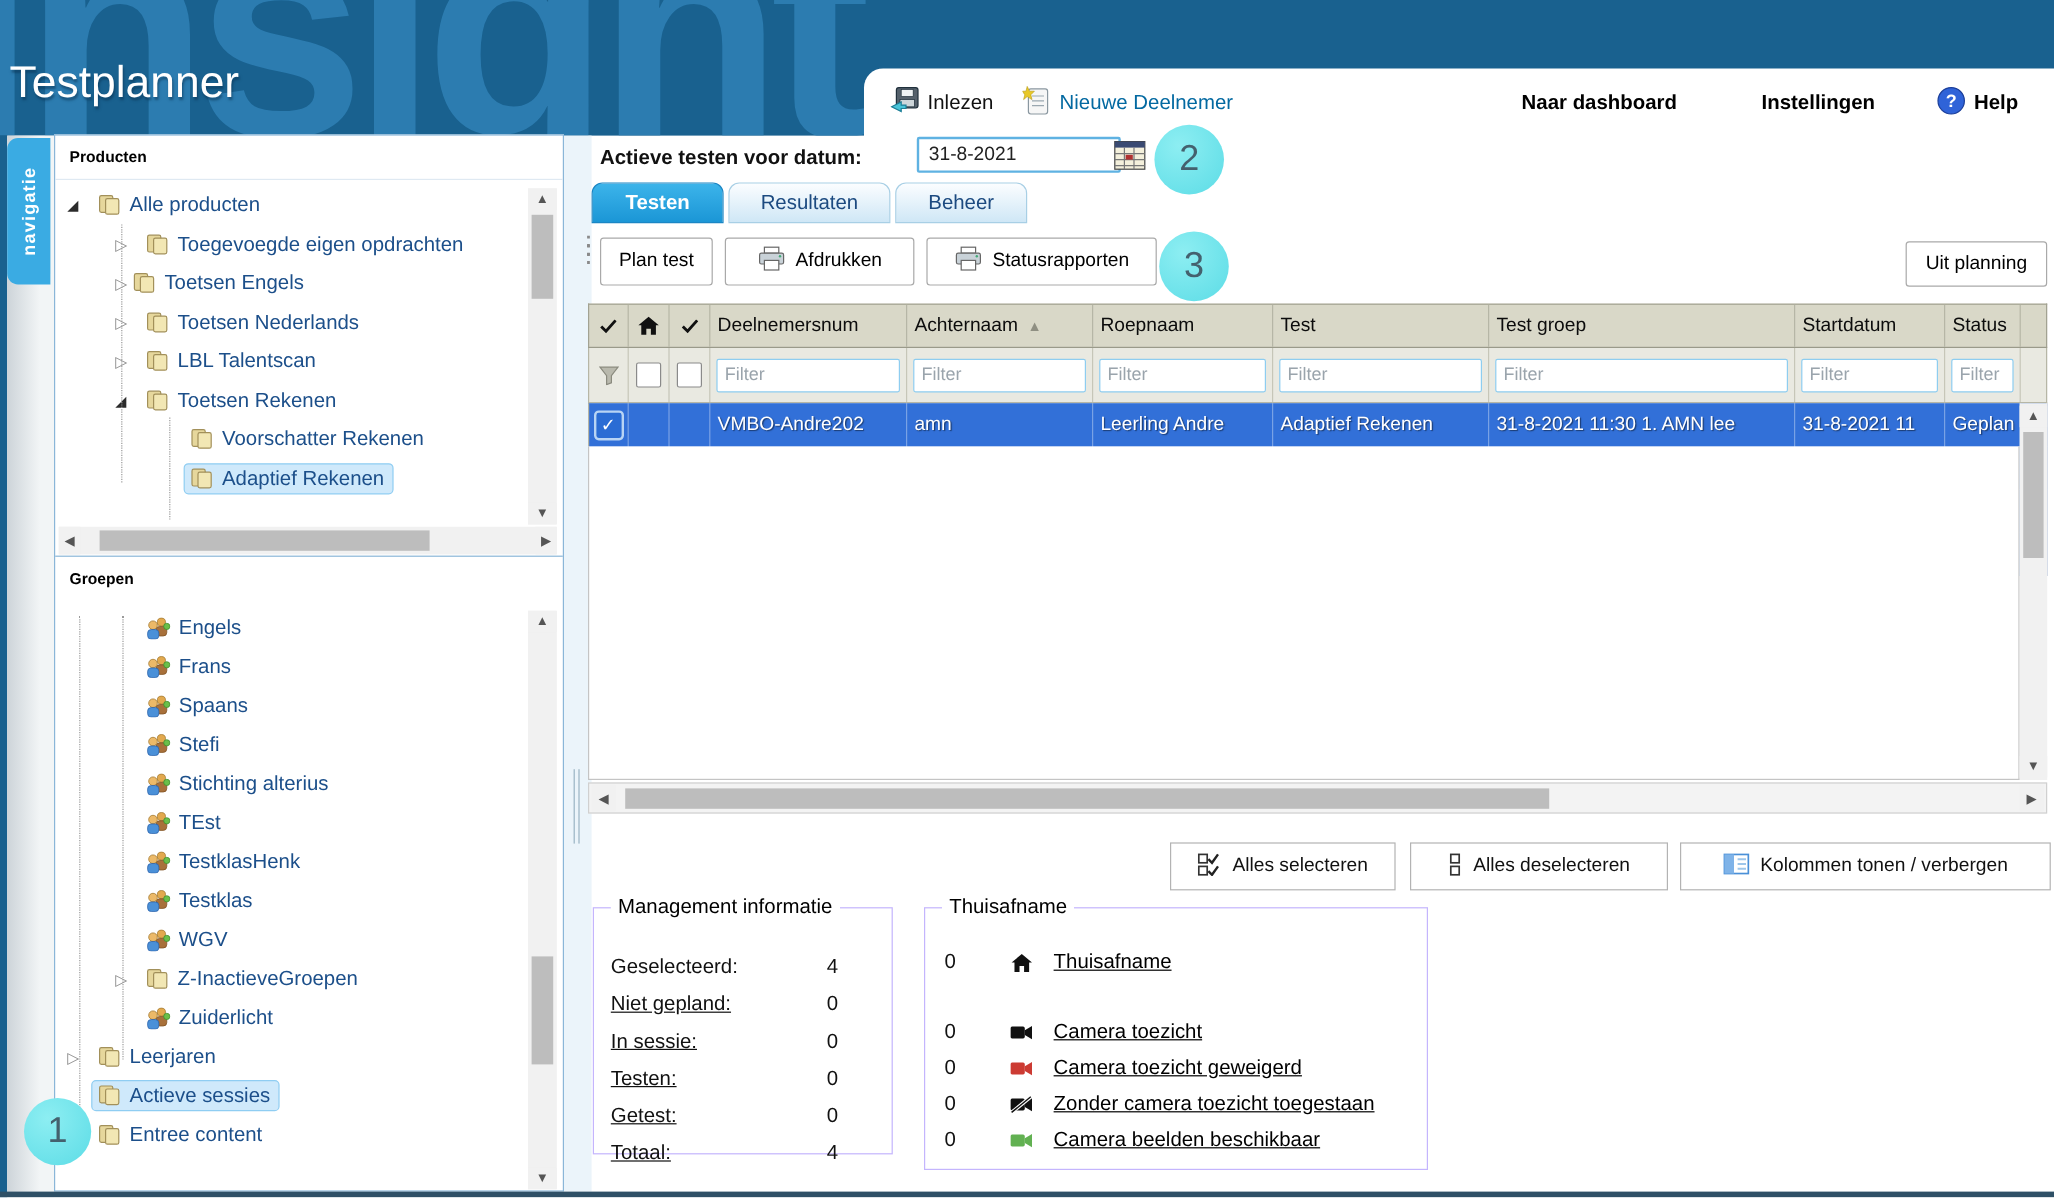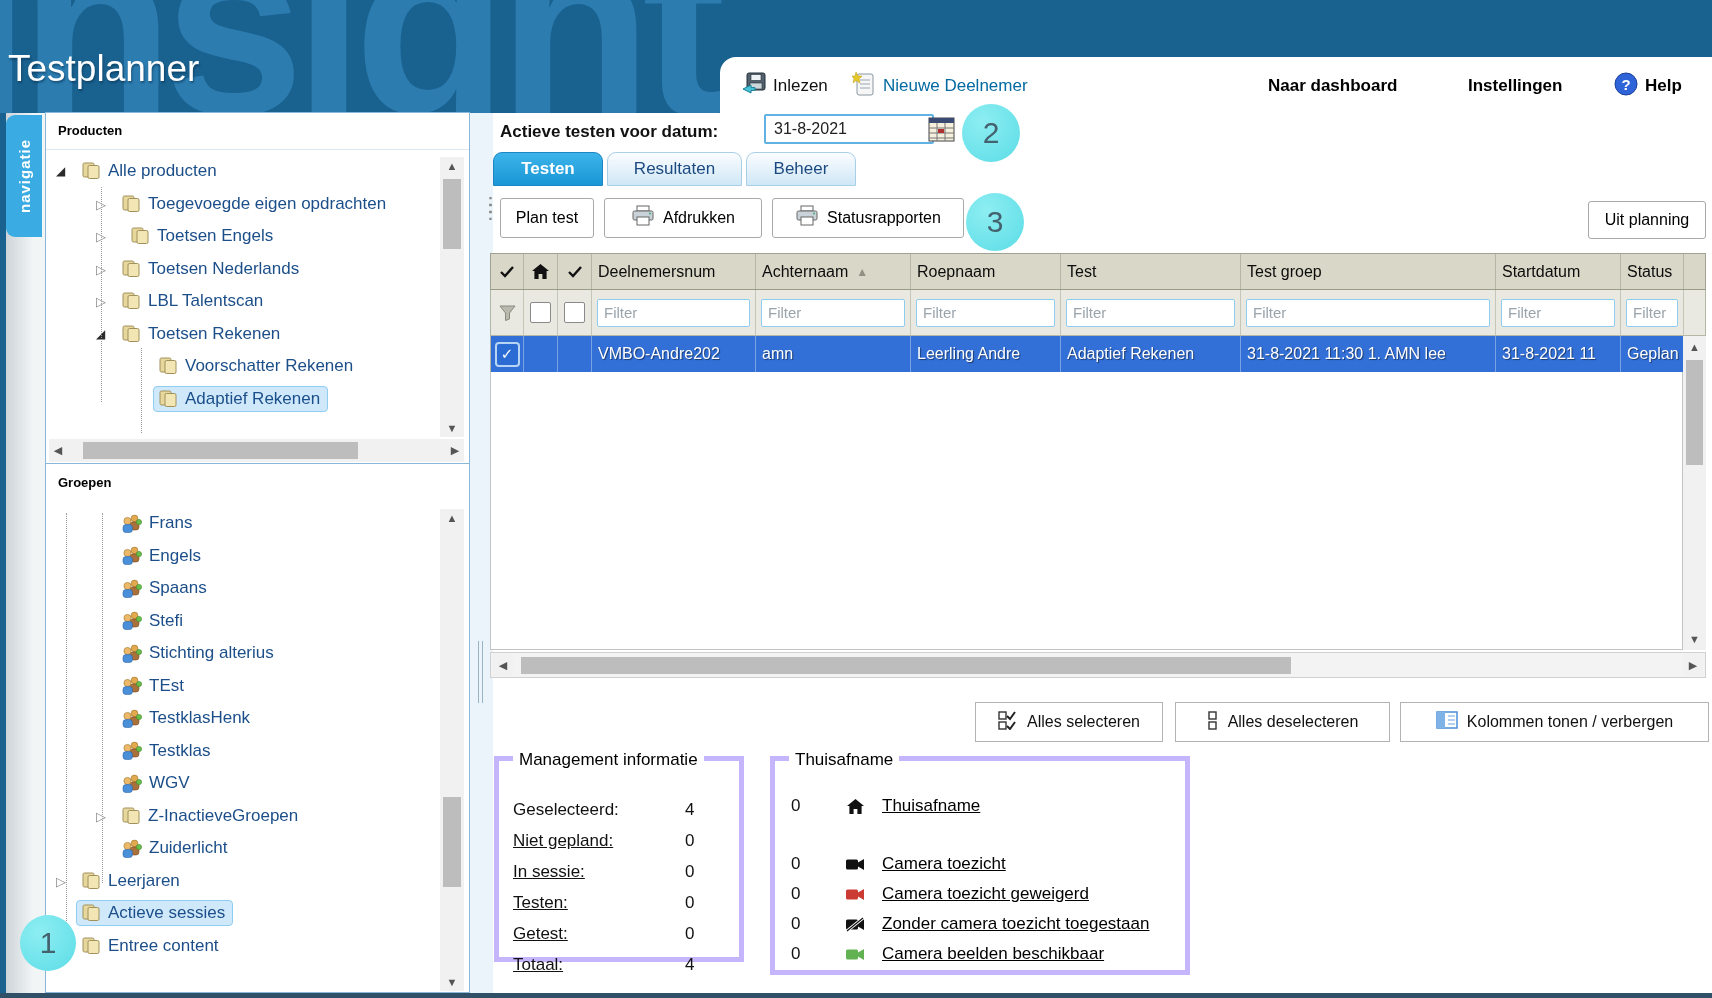--- a/index.html
+++ b/index.html
@@ -91,21 +91,21 @@
   #tbl-empty{left:490px;top:372px;width:1193px;height:278px;background:#fff;border:1px solid #c4c4c4;border-top:none;box-sizing:border-box;}
   
   #tbl-vsb{left:1683px;top:336px;width:23px;height:314px;}
   #tbl-hsb{left:490px;top:652px;width:1216px;height:26px;background:#f3f3f3;border:1px solid #d0d0d0;box-sizing:border-box;}
 
   
   .fbtn{top:702px;height:40px;background:#fff;border:1px solid #b3b3b3;display:flex;align-items:center;justify-content:center;
         gap:9px;font-size:16px;cursor:pointer;box-sizing:border-box;}
 
   
-  .fs{border:5px solid #c4b5fd;background:#fff;box-sizing:border-box;}
+  .fs{border:1px solid #c4b5fd;background:#fff;box-sizing:border-box;}
   .fs-legend{position:absolute;top:-11px;left:14px;background:#fff;padding:0 6px;font-size:17px;color:#000;}
   .mi-row{position:absolute;left:14px;right:14px;height:30px;display:flex;align-items:center;font-size:17px;}
   .mi-label{flex:1;}
   .mi-val{width:40px;text-align:left;}
   .u{text-decoration:underline;cursor:pointer;}
   .th-row{position:absolute;left:16px;height:30px;display:flex;align-items:center;font-size:17px;gap:0;}
   .th-val{width:55px;}
   .th-icon{width:36px;display:flex;align-items:center;}
   .th-link{text-decoration:underline;color:#000;cursor:pointer;white-space:nowrap;}
 
@@ -192,21 +192,21 @@
               <svg width="20" height="18" viewBox="0 0 20 18">
                 <rect x="2" y="1" width="11" height="14" rx="1.5" fill="#e6d79c" stroke="#a2905a"></rect>
                 <rect x="7" y="3.5" width="11" height="13" rx="1.5" fill="#f2e7b4" stroke="#a2905a"></rect>
               </svg>
             </span>
             <span class="tree-label">Toegevoegde eigen opdrachten</span>
           </span>
         </div>
         <div class="tree-row">
           <span class="exp closed" style="left: 50px;">▷</span>
-          <span class="item-box" style="left: 79px; align-items: center;">
+          <span class="item-box" style="left: 59px; align-items: center;">
             <span style="display: inline-flex;">
               <svg width="20" height="18" viewBox="0 0 20 18">
                 <rect x="2" y="1" width="11" height="14" rx="1.5" fill="#e6d79c" stroke="#a2905a"></rect>
                 <rect x="7" y="3.5" width="11" height="13" rx="1.5" fill="#f2e7b4" stroke="#a2905a"></rect>
               </svg>
             </span>
             <span class="tree-label">Toetsen Engels</span>
           </span>
         </div>
         <div class="tree-row">
@@ -291,35 +291,35 @@
           <span class="item-box" style="left: 70px;">
             <span style="display: inline-flex;">
               <svg width="21" height="19" viewBox="0 0 21 19">
                 <circle cx="13.5" cy="4.5" r="3.4" fill="#e2a94e" stroke="#9c7228" stroke-width=".6"></circle>
                 <rect x="9" y="8" width="9" height="8" rx="3" fill="#a8703a" stroke="#7c4e1e" stroke-width=".6"></rect>
                 <circle cx="18" cy="8" r="2.6" fill="#6abf4a" stroke="#3c8a28" stroke-width=".6"></circle>
                 <circle cx="6.5" cy="7" r="3.6" fill="#ecb968" stroke="#9c7228" stroke-width=".6"></circle>
                 <rect x="2" y="10.6" width="9.4" height="8" rx="3" fill="#4a90d8" stroke="#2a60a8" stroke-width=".6"></rect>
               </svg>
             </span>
+            <span class="tree-label">Engels</span>
+          </span>
+        </div>
+        <div class="tree-row">
+          <span class="item-box" style="left: 70px;">
+            <span style="display: inline-flex;">
+              <svg width="21" height="19" viewBox="0 0 21 19">
+                <circle cx="13.5" cy="4.5" r="3.4" fill="#e2a94e" stroke="#9c7228" stroke-width=".6"></circle>
+                <rect x="9" y="8" width="9" height="8" rx="3" fill="#a8703a" stroke="#7c4e1e" stroke-width=".6"></rect>
+                <circle cx="18" cy="8" r="2.6" fill="#6abf4a" stroke="#3c8a28" stroke-width=".6"></circle>
+                <circle cx="6.5" cy="7" r="3.6" fill="#ecb968" stroke="#9c7228" stroke-width=".6"></circle>
+                <rect x="2" y="10.6" width="9.4" height="8" rx="3" fill="#4a90d8" stroke="#2a60a8" stroke-width=".6"></rect>
+              </svg>
+            </span>
             <span class="tree-label">Frans</span>
-          </span>
-        </div>
-        <div class="tree-row">
-          <span class="item-box" style="left: 70px;">
-            <span style="display: inline-flex;">
-              <svg width="21" height="19" viewBox="0 0 21 19">
-                <circle cx="13.5" cy="4.5" r="3.4" fill="#e2a94e" stroke="#9c7228" stroke-width=".6"></circle>
-                <rect x="9" y="8" width="9" height="8" rx="3" fill="#a8703a" stroke="#7c4e1e" stroke-width=".6"></rect>
-                <circle cx="18" cy="8" r="2.6" fill="#6abf4a" stroke="#3c8a28" stroke-width=".6"></circle>
-                <circle cx="6.5" cy="7" r="3.6" fill="#ecb968" stroke="#9c7228" stroke-width=".6"></circle>
-                <rect x="2" y="10.6" width="9.4" height="8" rx="3" fill="#4a90d8" stroke="#2a60a8" stroke-width=".6"></rect>
-              </svg>
-            </span>
-            <span class="tree-label">Engels</span>
           </span>
         </div>
         <div class="tree-row">
           <span class="item-box" style="left: 70px;">
             <span style="display: inline-flex;">
               <svg width="21" height="19" viewBox="0 0 21 19">
                 <circle cx="13.5" cy="4.5" r="3.4" fill="#e2a94e" stroke="#9c7228" stroke-width=".6"></circle>
                 <rect x="9" y="8" width="9" height="8" rx="3" fill="#a8703a" stroke="#7c4e1e" stroke-width=".6"></rect>
                 <circle cx="18" cy="8" r="2.6" fill="#6abf4a" stroke="#3c8a28" stroke-width=".6"></circle>
                 <circle cx="6.5" cy="7" r="3.6" fill="#ecb968" stroke="#9c7228" stroke-width=".6"></circle>

